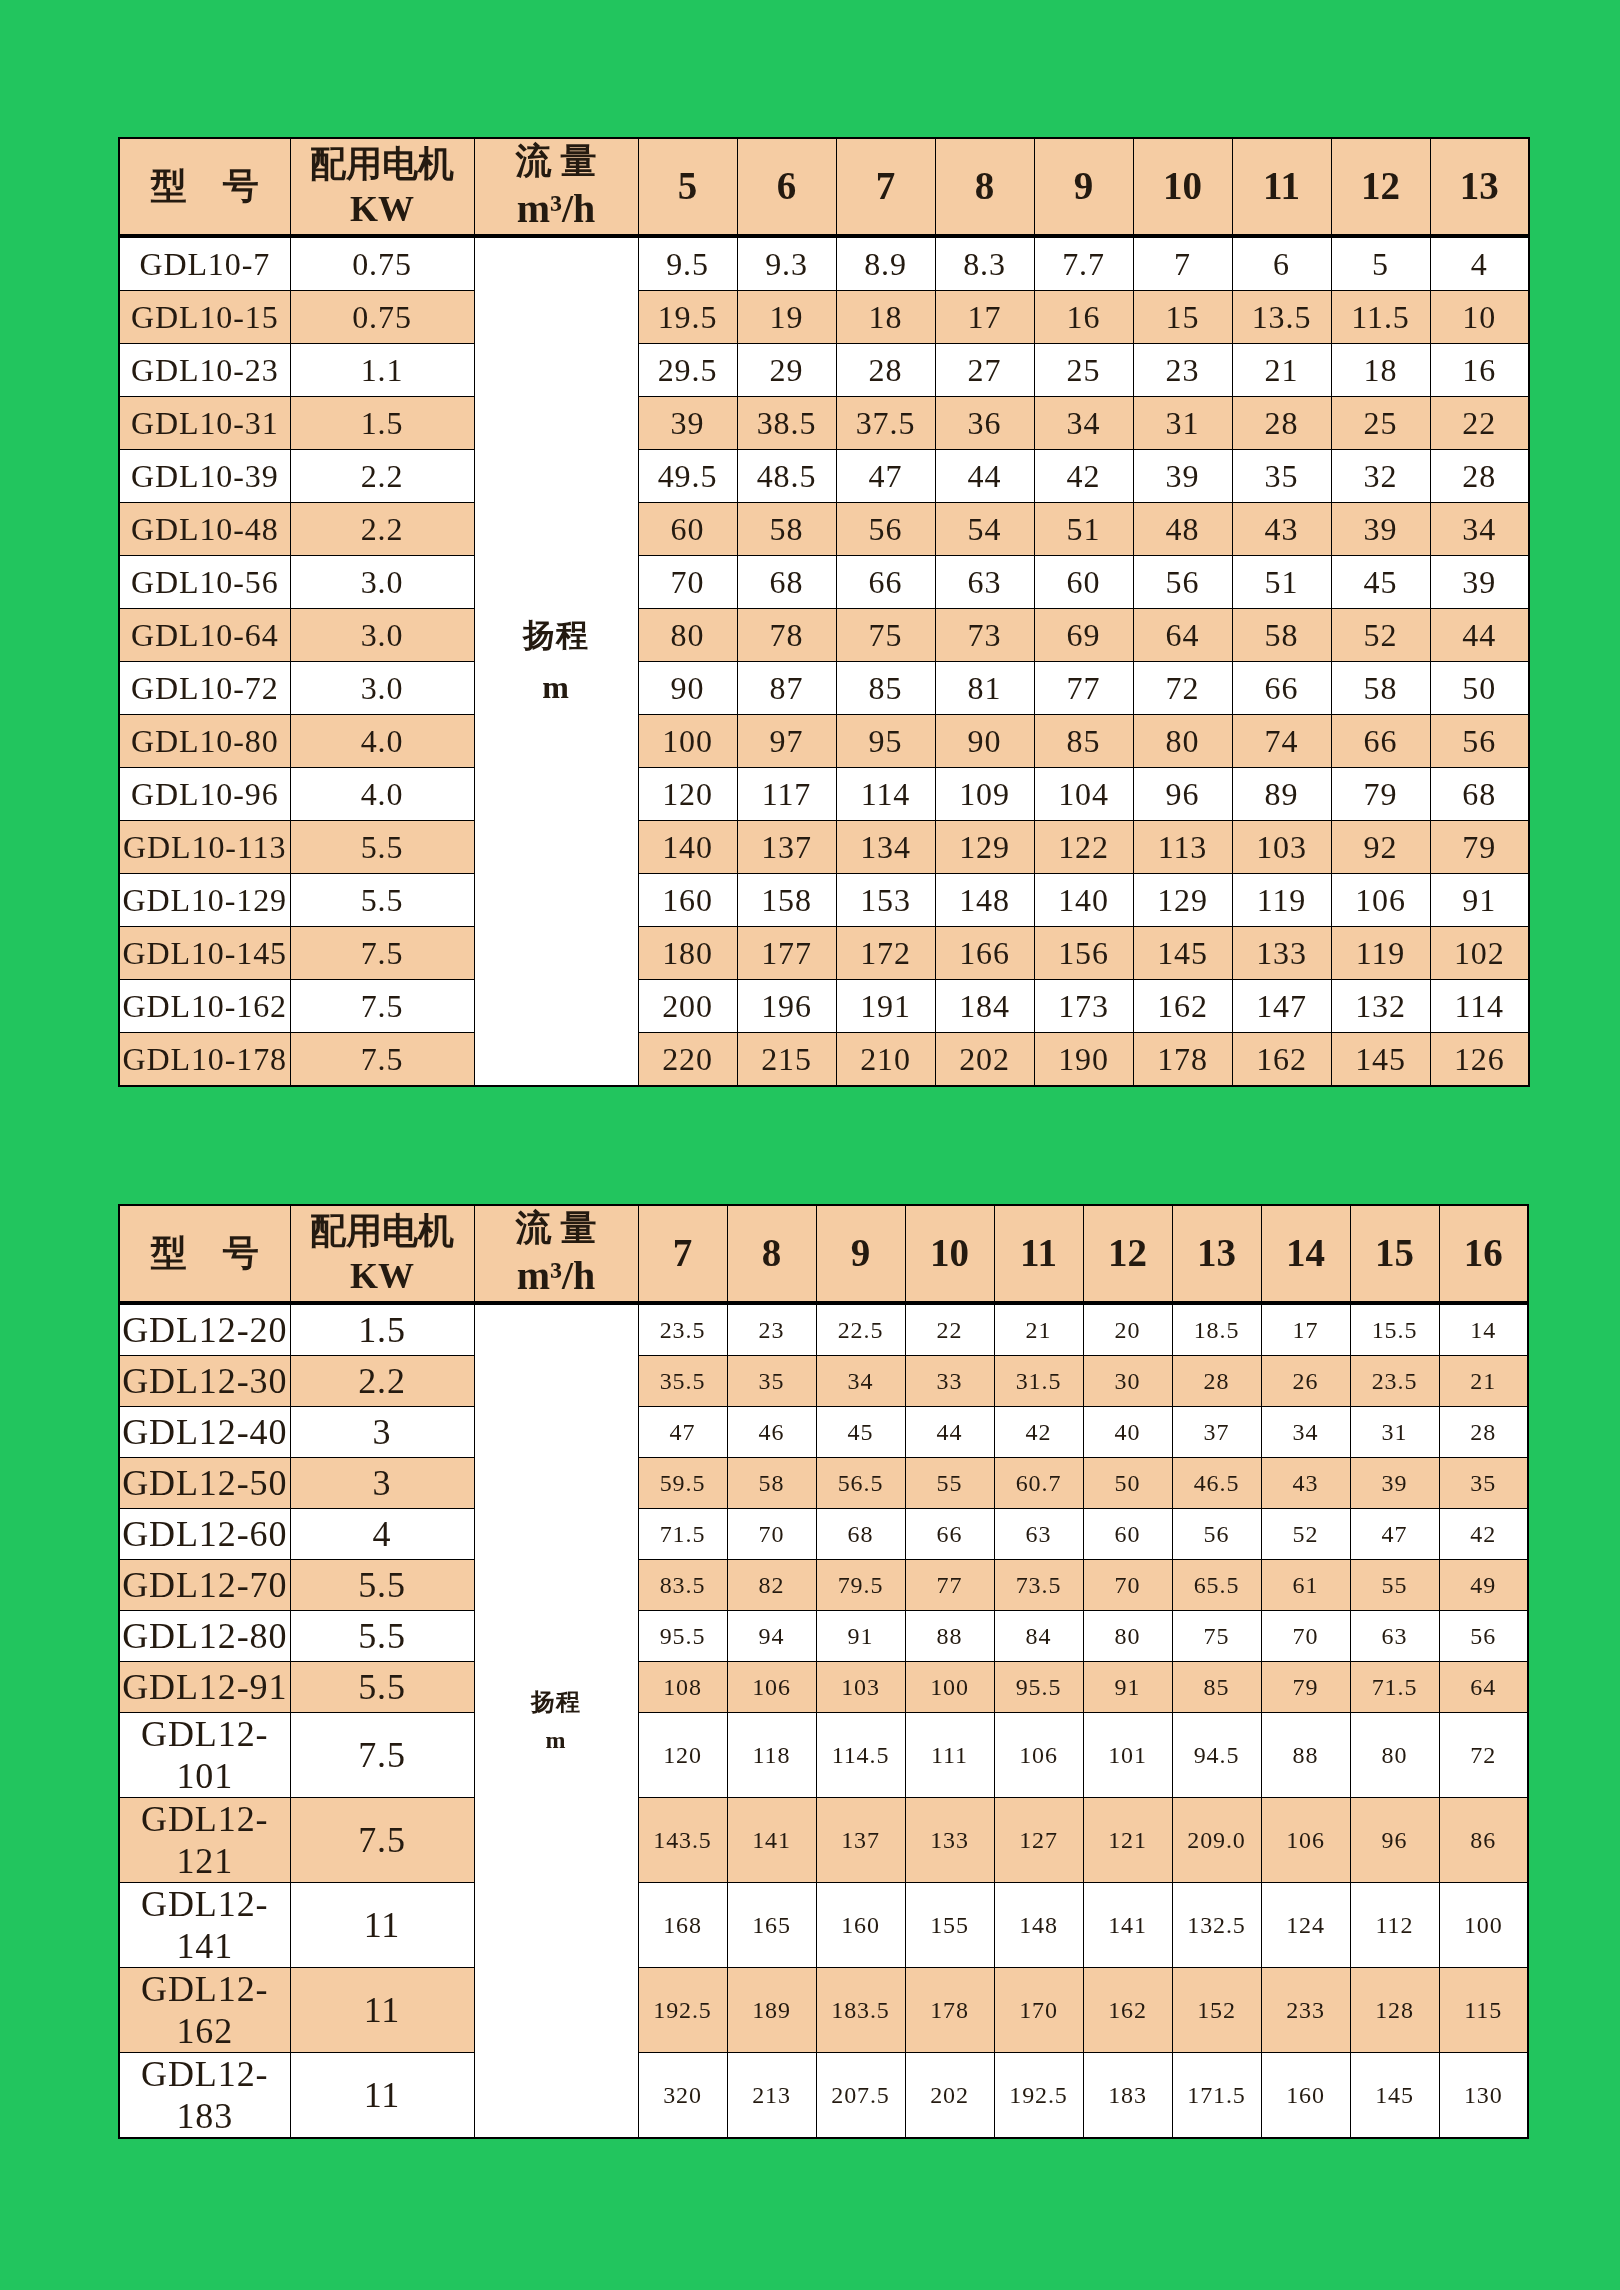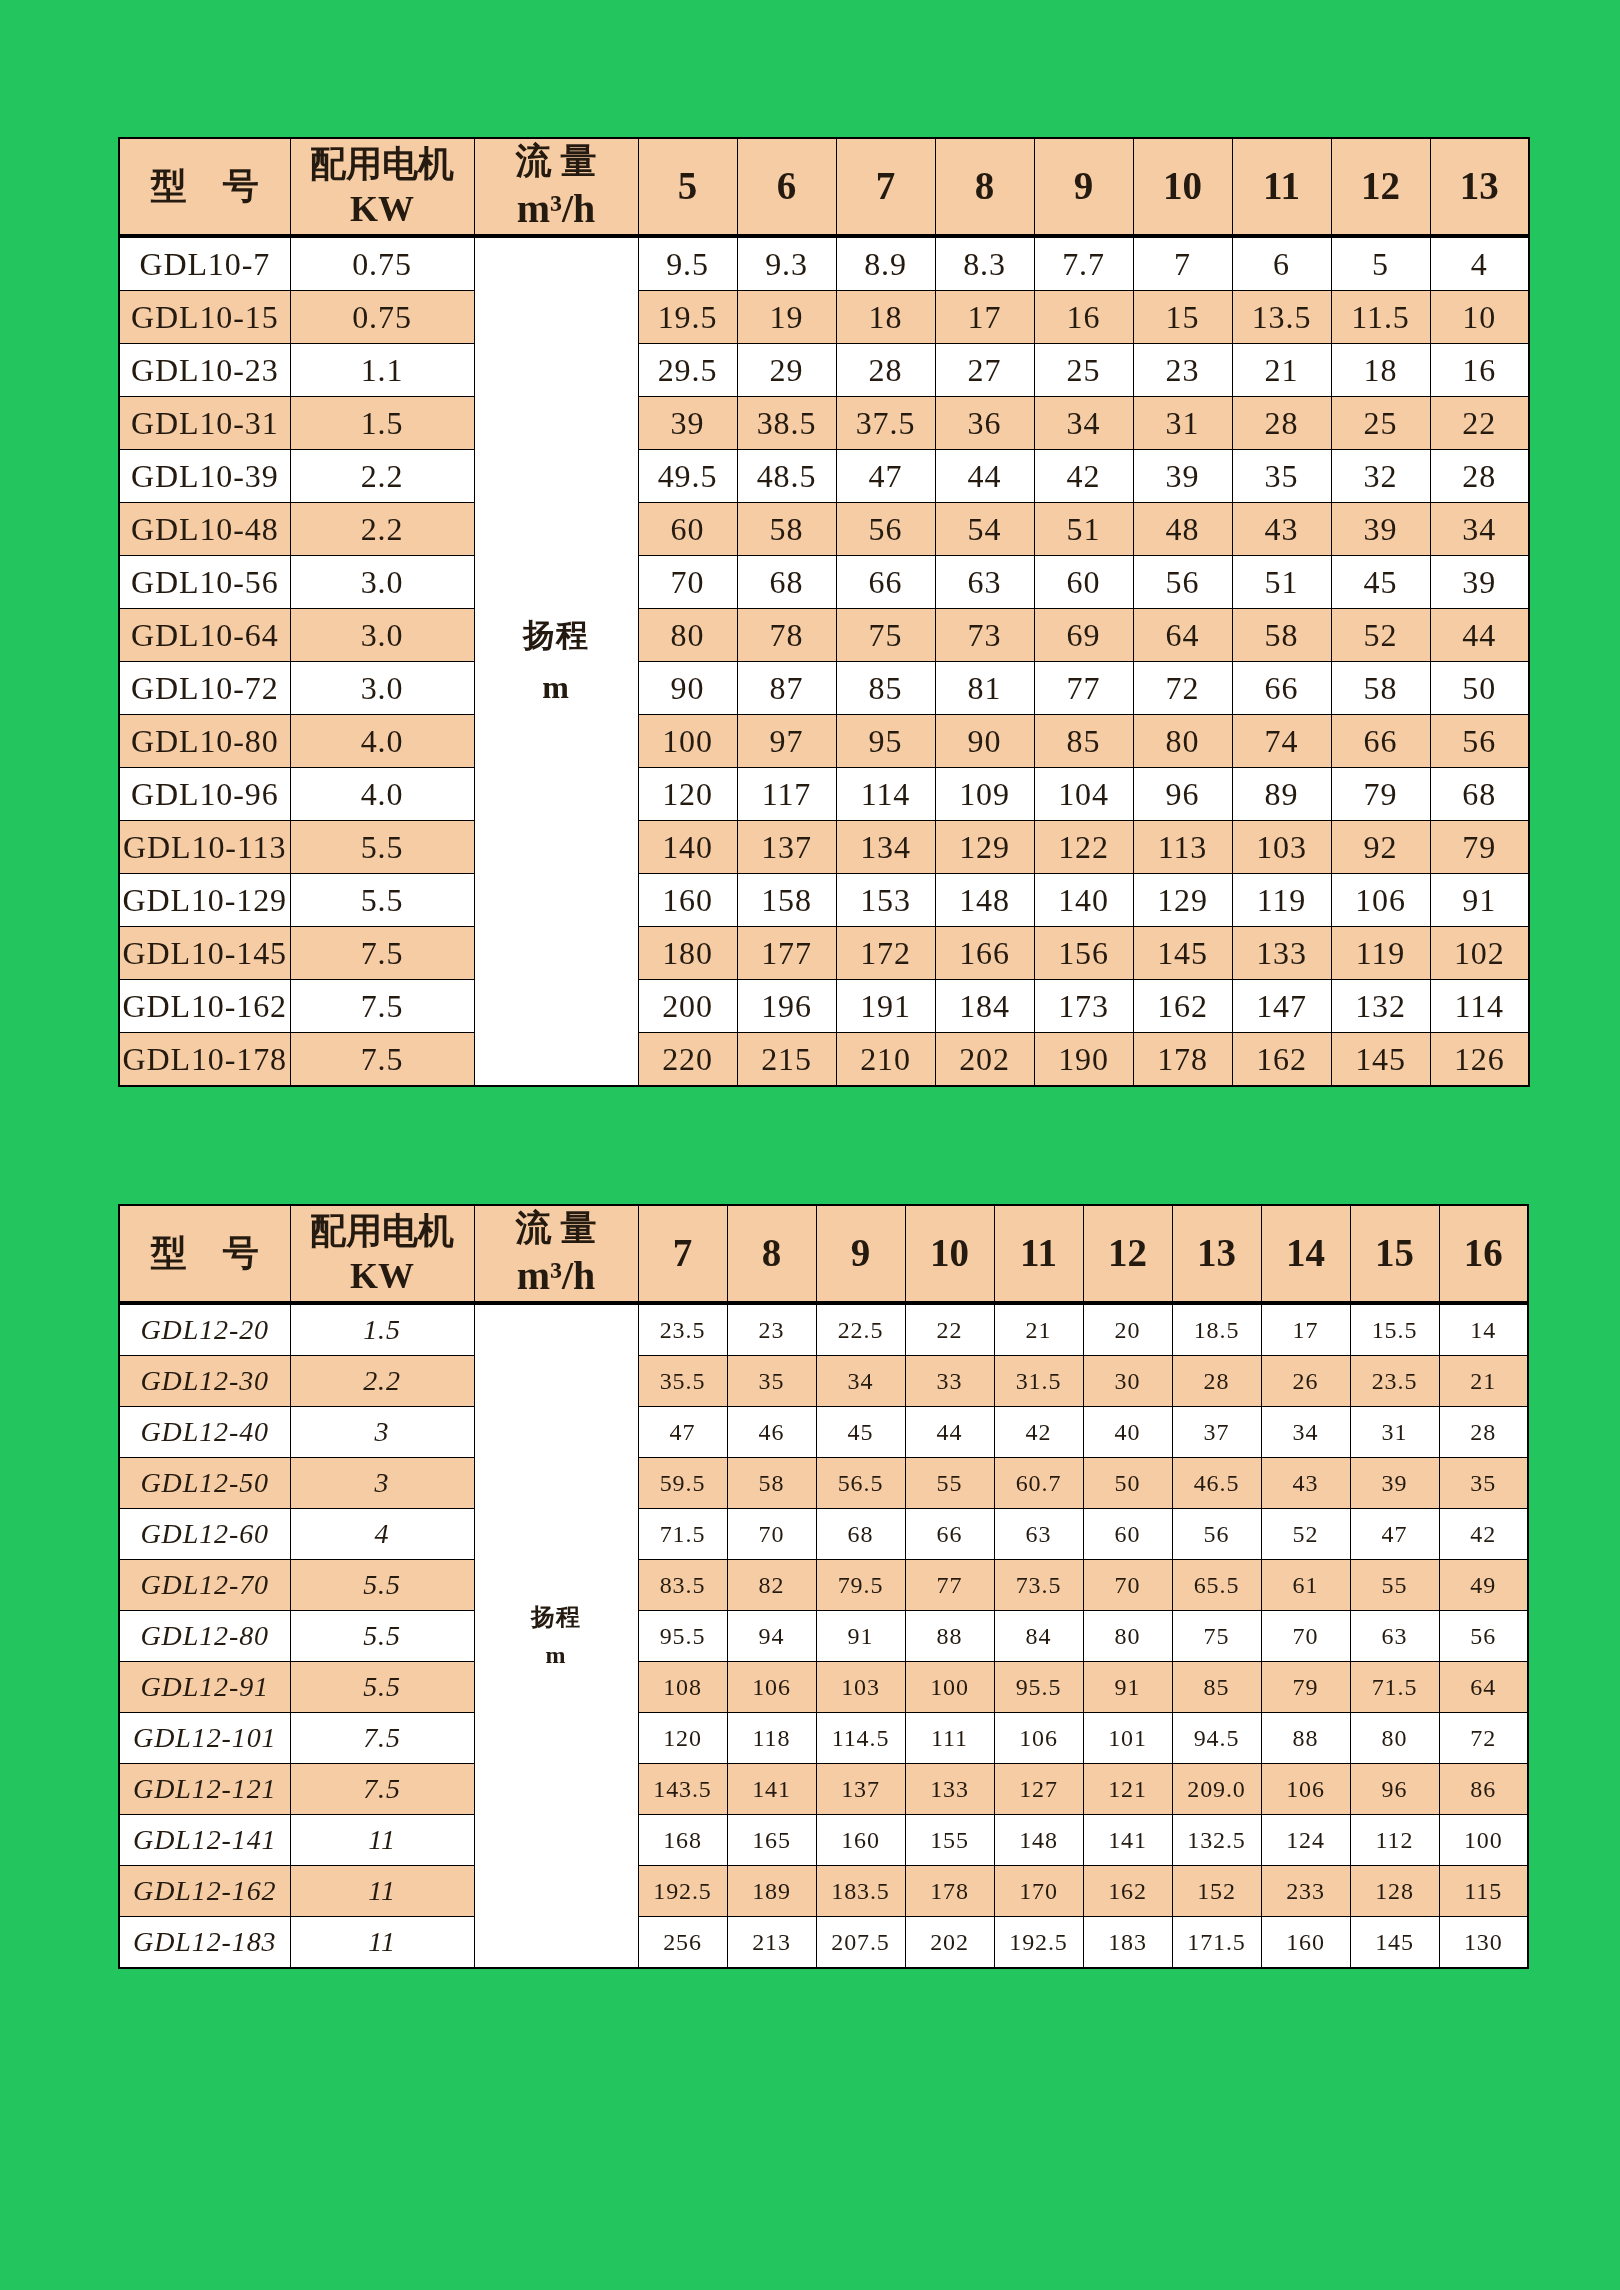--- a/index.html
+++ b/index.html
@@ -30,21 +30,21 @@
     border-bottom:4.5px solid #000;
     height:95px;
     font-weight:bold;
     font-size:36px;
     line-height:1.25;
   }
   .pump-table thead th.num{font-size:39px;}
   .pump-table thead .unit{font-weight:bold;font-size:40px;}
   .t1 tbody td{height:52px;font-size:32px;letter-spacing:0.9px;}
   .t2 tbody td{height:50px;font-size:24px;letter-spacing:0.9px;}
-  .t2 tbody td.model-cell,.t2 tbody td.kw-cell{font-size:28px;font-style:italic;}
+  .t2 tbody td.model-cell,.t2 tbody td.kw-cell{font-size:36px;}
   tr.peach td{background:#F5CCA3;}
   tr.plain td{background:#FFFFFF;}
   td.headcell{
     background:#FFFFFF !important;
     font-weight:bold;
     font-size:36px;
     line-height:1.6;
     letter-spacing:0;
   }
   col.c-model{width:171px;}
@@ -519,21 +519,21 @@
           <td>170</td>
           <td>162</td>
           <td>152</td>
           <td>233</td>
           <td>128</td>
           <td>115</td>
         </tr>
         <tr class="plain">
           <td class="model-cell">GDL12-183</td>
           <td class="kw-cell">11</td>
-          <td>256</td>
+          <td>320</td>
           <td>213</td>
           <td>207.5</td>
           <td>202</td>
           <td>192.5</td>
           <td>183</td>
           <td>171.5</td>
           <td>160</td>
           <td>145</td>
           <td>130</td>
         </tr>

